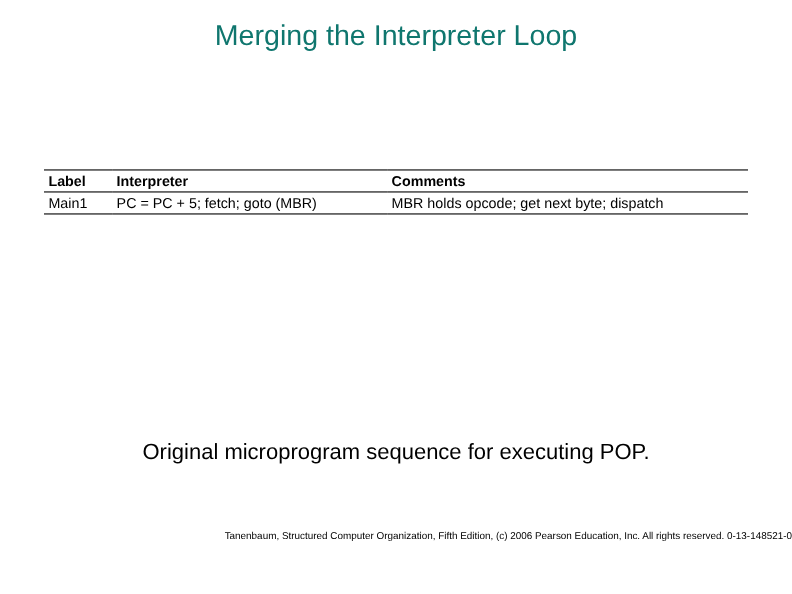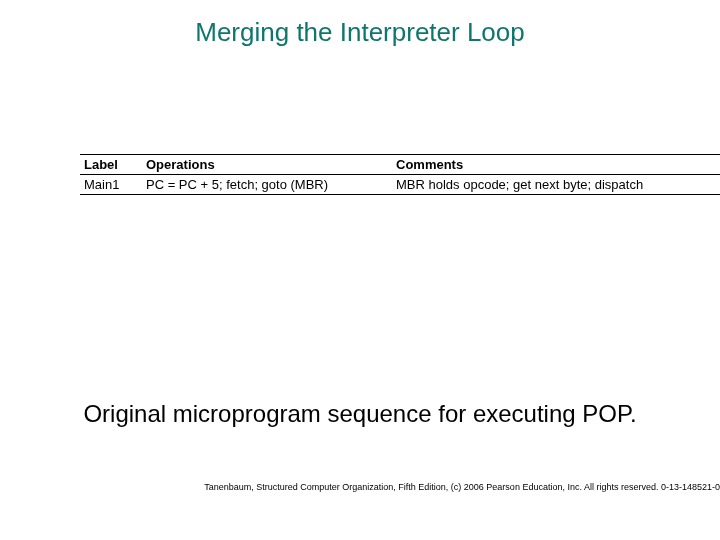--- a/index.html
+++ b/index.html
@@ -21,21 +21,20 @@
   }
   .table-wrap {
     margin: 105px 40px 0 40px;
   }
   table {
     border-collapse: collapse;
     width: 100%;
     font-family: Arial, Helvetica, sans-serif;
     font-size: 13px;
     color: #000;
-    margin-left: 40px;
   }
   table th, table td {
     text-align: left;
     padding: 2px 6px 2px 4px;
     vertical-align: top;
     white-space: nowrap;
   }
   table th {
     font-weight: bold;
     border-top: 1px solid #000;
@@ -44,21 +43,21 @@
   table tbody tr:last-child td {
     border-bottom: 1px solid #000;
   }
   .col-label { width: 62px; }
   .col-ops { width: 250px; }
   .caption {
     position: absolute;
     left: 0; right: 0;
     top: 400px;
     text-align: center;
-    font-size: 24px;
+    font-size: 20px;
     color: #000;
   }
   .footer {
     position: absolute;
     left: 0; right: 0;
     bottom: 48px;
     text-align: right;
     font-size: 9px;
     color: #000;
   }
@@ -68,21 +67,21 @@
 
 <div class="title">
   <div>Merging the Interpreter Loop</div>
 </div>
 
 <div class="table-wrap">
   <table>
     <thead>
       <tr>
         <th class="col-label">Label</th>
-        <th class="col-ops">Operations</th>
+        <th class="col-ops">Interpreter</th>
         <th>Comments</th>
       </tr>
     </thead>
     <tbody>
       <tr>
         <td>Main1</td>
         <td>PC = PC + 5; fetch; goto (MBR)</td>
         <td>MBR holds opcode; get next byte; dispatch</td>
       </tr>
     </tbody>

